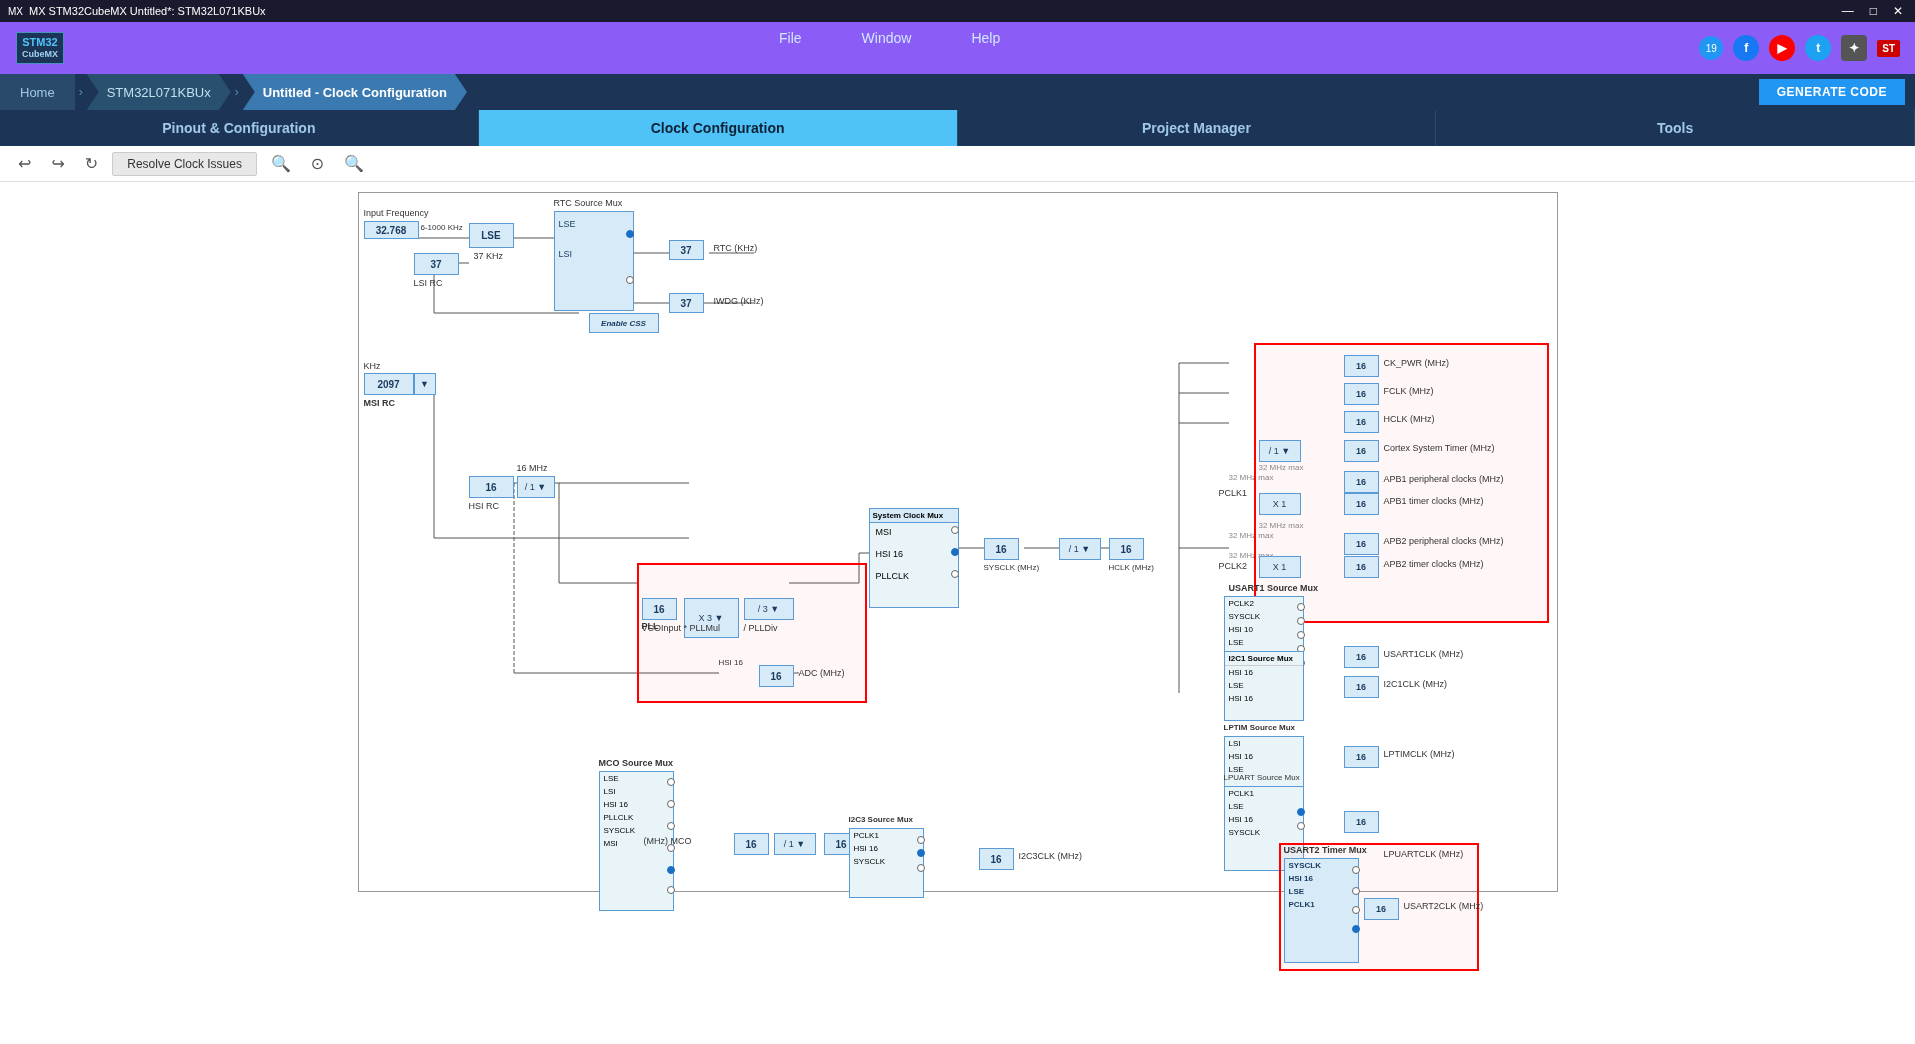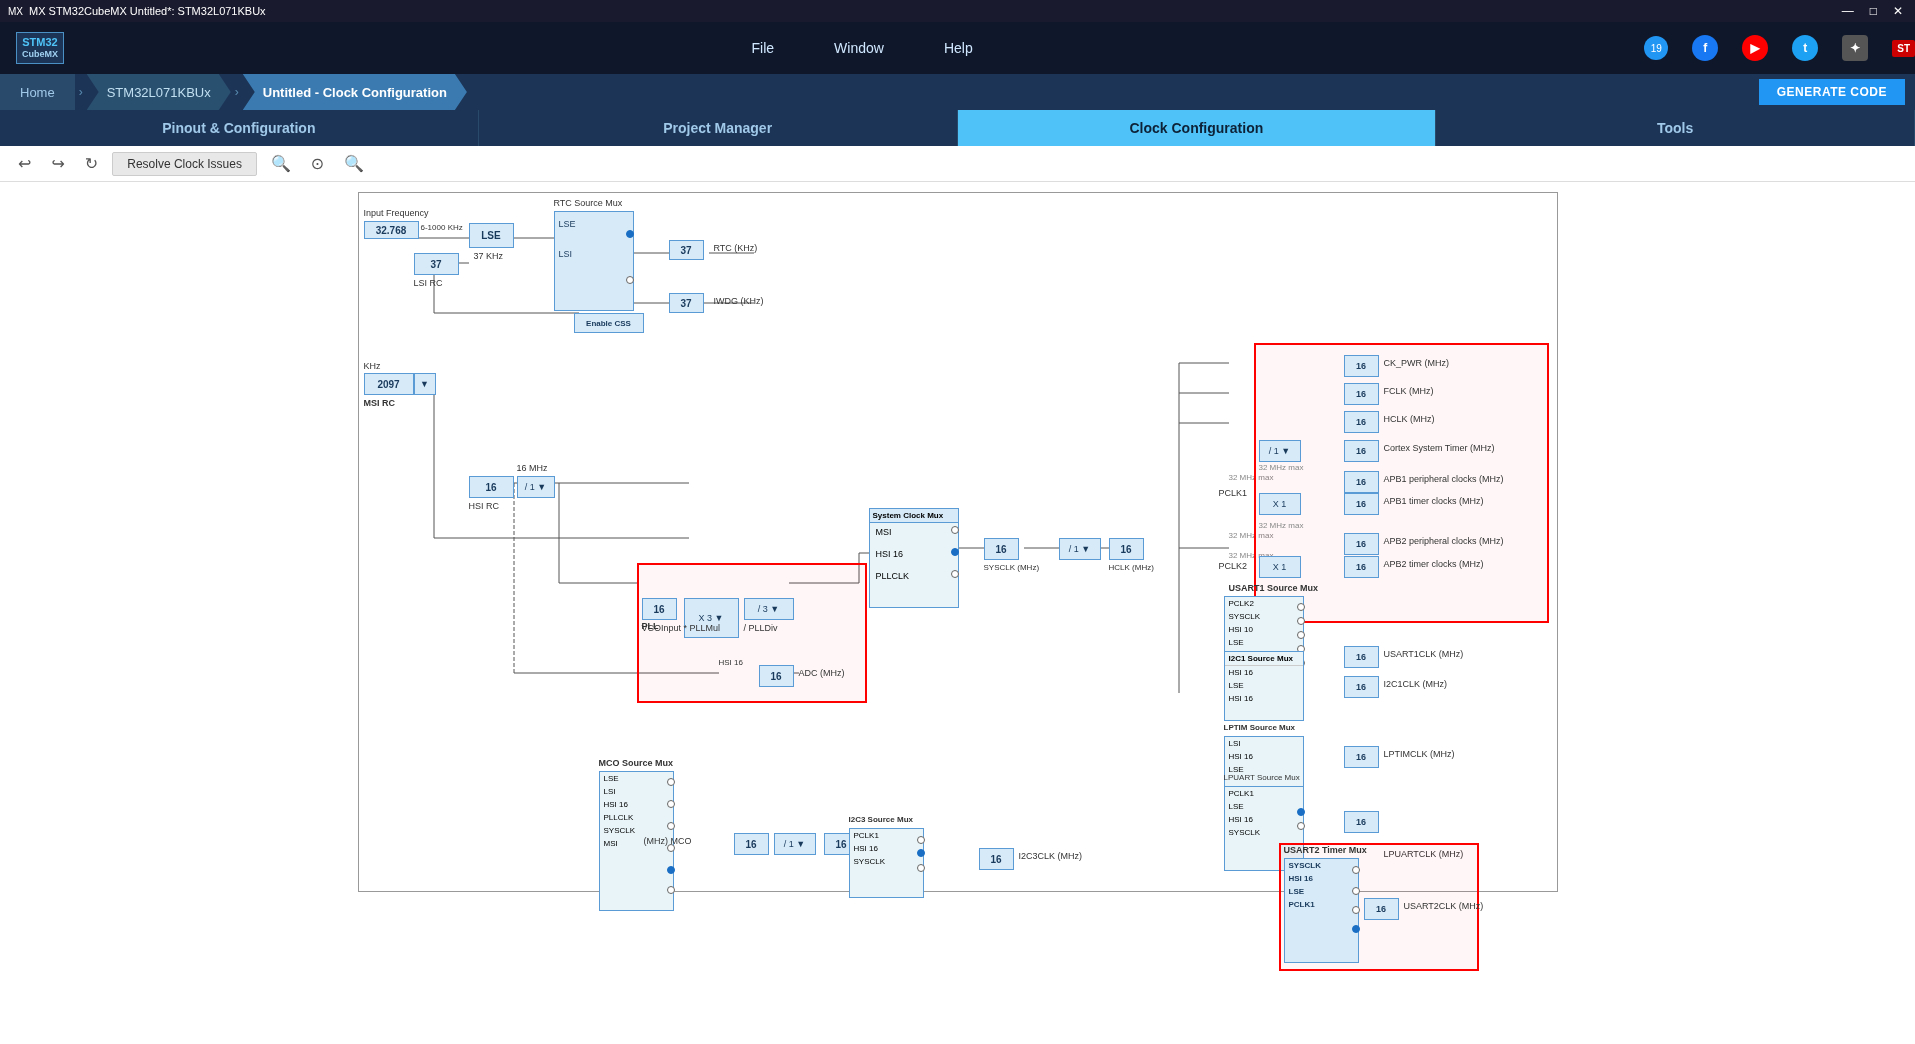--- a/index.html
+++ b/index.html
@@ -15,24 +15,23 @@
       justify-content: space-between;
       padding: 0 8px;
       font-size: 11px;
     }
     .title-bar-left { display: flex; align-items: center; gap: 6px; }
     .title-bar-right { display: flex; gap: 8px; }
     .title-bar-btn { color: white; font-size: 12px; cursor: pointer; padding: 0 4px; }
 
     
     .menu-bar {
-      background: #0f172a;
+      background: #8b5cf6;
       height: 52px;
       display: flex;
-      align-items: center;
       padding: 0 0;
     }
     .logo-area {
       width: 80px;
       display: flex;
       align-items: center;
       justify-content: center;
       padding: 4px;
     }
     .logo-box {
@@ -46,21 +45,21 @@
       padding: 3px 5px;
     }
     .logo-stm { color: #4fc3f7; font-size: 11px; }
     .menu-items { display: flex; gap: 0; flex: 1; justify-content: center; }
     .menu-item {
       color: #d0e8ff;
       padding: 8px 30px;
       cursor: pointer;
       font-size: 14px;
     }
-    .menu-right { display: flex; align-items: center; gap: 24px; padding-right: 0; }
+    .menu-right { display: flex; align-items: center; gap: 10px; padding-right: 15px; }
     .social-icon { width: 26px; height: 26px; border-radius: 50%; display: flex; align-items: center; justify-content: center; font-size: 12px; font-weight: bold; cursor: pointer; }
     .fb-icon { background: #1877f2; color: white; }
     .yt-icon { background: #ff0000; color: white; }
     .tw-icon { background: #1da1f2; color: white; }
     .net-icon { background: #555; color: white; border-radius: 4px; }
     .st-icon { background: #cc0000; color: white; font-size: 10px; font-weight: bold; padding: 3px 5px; border-radius: 2px; }
     .notification-badge {
       background: #2196f3;
       color: white;
       border-radius: 50%;
@@ -312,22 +311,22 @@
   <div class="breadcrumb-home">Home</div>
   <div style="color:#5a8ab0;padding:0 4px;display:flex;align-items:center;">›</div>
   <div class="breadcrumb-item" style="margin-left:0;">STM32L071KBUx</div>
   <div style="color:#5a8ab0;padding:0 4px;display:flex;align-items:center;">›</div>
   <div class="breadcrumb-item breadcrumb-active">Untitled - Clock Configuration</div>
   <button class="generate-btn">GENERATE CODE</button>
 </div>
 
 <div class="nav-tabs">
   <div class="nav-tab">Pinout &amp; Configuration</div>
+  <div class="nav-tab active">Clock Configuration</div>
   <div class="nav-tab">Project Manager</div>
-  <div class="nav-tab active">Clock Configuration</div>
   <div class="nav-tab">Tools</div>
 </div>
 
 <div class="toolbar">
   <button class="toolbar-btn">↩</button>
   <button class="toolbar-btn">↪</button>
   <button class="toolbar-btn">↻</button>
   <button class="resolve-btn">Resolve Clock Issues</button>
   <button class="toolbar-btn">🔍</button>
   <button class="toolbar-btn">⊙</button>
@@ -400,21 +399,21 @@
       <div style="margin-top:5px;">LSE</div>
       <div style="margin-top:20px;">LSI</div>
     </div>
 
     <div class="radio-dot selected" style="left:267px;top:37px;"></div>
     <div class="radio-dot" style="left:267px;top:83px;"></div>
 
     <div class="clk-value" style="left:310px;top:47px;width:35px;height:20px;">37</div>
     <div class="clk-label" style="left:355px;top:50px;">RTC (KHz)</div>
 
-    <div class="clk-block" style="left:215px;top:120px;width:70px;height:20px;font-size:8px;">Enable CSS</div>
+    <div class="clk-block" style="left:230px;top:120px;width:70px;height:20px;font-size:8px;font-style:italic;">Enable CSS</div>
 
     <div class="clk-value" style="left:310px;top:100px;width:35px;height:20px;">37</div>
     <div class="clk-label" style="left:355px;top:103px;">IWDG (KHz)</div>
 
     <div class="clk-label" style="left:5px;top:168px;">KHz</div>
     <div class="clk-value" style="left:5px;top:180px;width:50px;height:22px;">2097</div>
 
     <div class="select-box" style="left:55px;top:180px;width:22px;height:22px;">▼</div>
     <div class="clk-label" style="left:5px;top:205px;font-weight:bold;">MSI RC</div>
 

